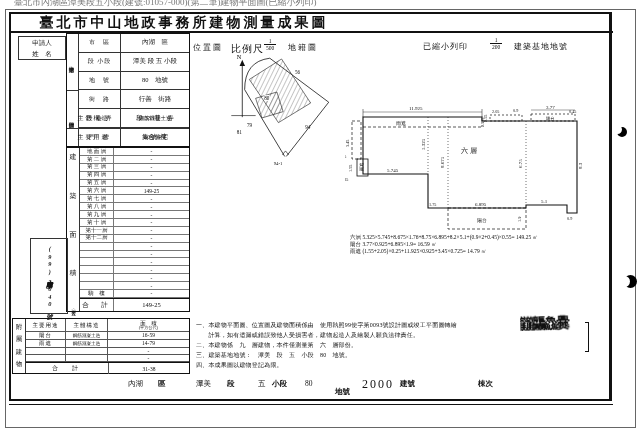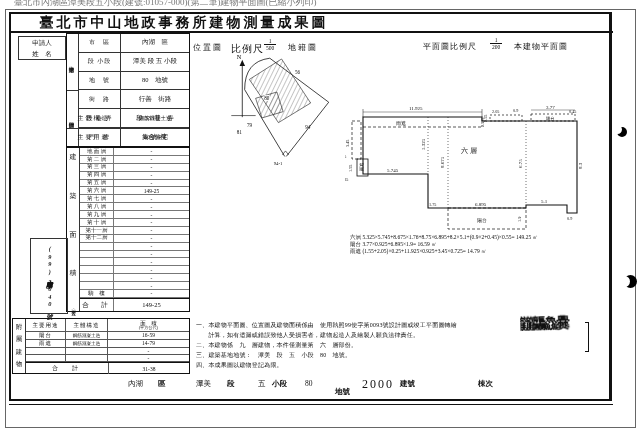--- a/index.html
+++ b/index.html
@@ -299,26 +299,26 @@
     <polygon points="244,88 285,62 322,118 281,143" fill="url(#hatch)" stroke="#222" stroke-width="0.8"></polygon>
     <polygon points="252,112 279,104 287,129 260,137" fill="url(#hatch)" stroke="#222" stroke-width="0.8"></polygon>
 
     <text x="302" y="81" class="dimtxt" style="font-size:6.5px;">56</text>
     <text x="263" y="114" style="font-size:6.5px;paint-order:stroke;stroke:#fff;stroke-width:2.5;">80</text>
     <text x="228" y="157" class="dimtxt" style="font-size:6.5px;">81</text>
     <text x="315" y="151" class="dimtxt" style="font-size:6.5px;">94</text>
     <text x="275" y="197" class="dimtxt" style="font-size:6px;">94-1</text>
   </svg>
 
-  <div class="abs" style="left:423px;top:41px;font-size:8px;letter-spacing:1px;">平面圖比例尺</div>
+  <div class="abs" style="left:423px;top:41px;font-size:8px;letter-spacing:1px;">已縮小列印</div>
   <div class="abs frac" style="left:490px;top:37px;">
     <span>1</span>
     <span class="den">200</span>
   </div>
-  <div class="abs" style="left:514px;top:41px;font-size:8px;letter-spacing:1px;">本建物平面圖</div>
+  <div class="abs" style="left:514px;top:41px;font-size:8px;letter-spacing:1px;">建築基地地號</div>
 
   <svg class="abs" style="left:345px;top:105px;" width="242" height="128" viewBox="345 105 242 128">
 
     <path d="M 363 117 H 482 V 121 H 577 V 213 H 567 V 205 H 526 V 208 H 428 V 174 H 363 Z" fill="none" stroke="#111" stroke-width="1.1"></path>
 
     <line x1="363" y1="127" x2="482" y2="127" stroke="#111" stroke-width="0.7" stroke-dasharray="3 2"></line>
     <rect x="352" y="121" width="9" height="38" fill="none" stroke="#111" stroke-width="0.7" stroke-dasharray="3 2"></rect>
     <rect x="357" y="159" width="11" height="17" fill="none" stroke="#111" stroke-width="0.8"></rect>
     <rect x="490" y="115" width="32" height="6" fill="none" stroke="#111" stroke-width="0.7" stroke-dasharray="2 2"></rect>
     <rect x="531" y="114" width="44" height="7" fill="none" stroke="#111" stroke-width="0.7" stroke-dasharray="2 2"></rect>

